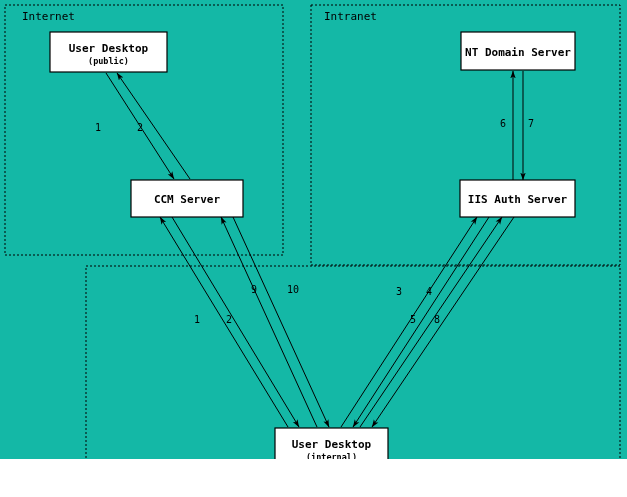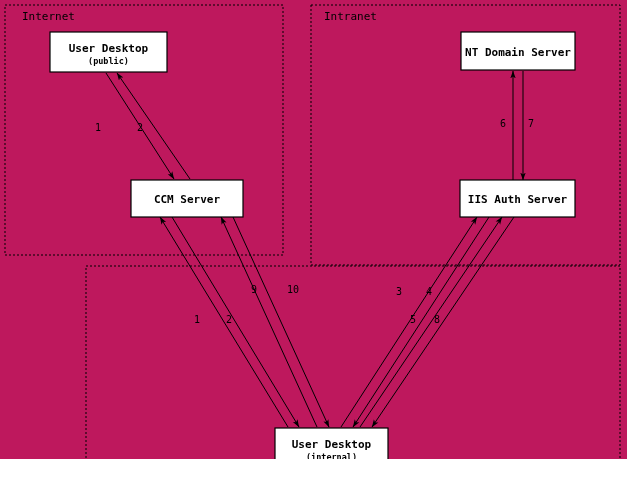--- a/index.html
+++ b/index.html
@@ -4,21 +4,21 @@
 <style>
   html, body {
     margin: 0;
     padding: 0;
     background: #ffffff;
   }
   #diagram-root {
     position: relative;
     width: 627px;
     height: 459px;
-    background: #be185d;
+    background: #14b8a6;
     font-family: "DejaVu Sans Mono", monospace;
     overflow: hidden;
   }
   svg#diagram-svg {
     position: absolute;
     left: 0;
     top: 0;
     width: 627px;
     height: 497px;
   }

